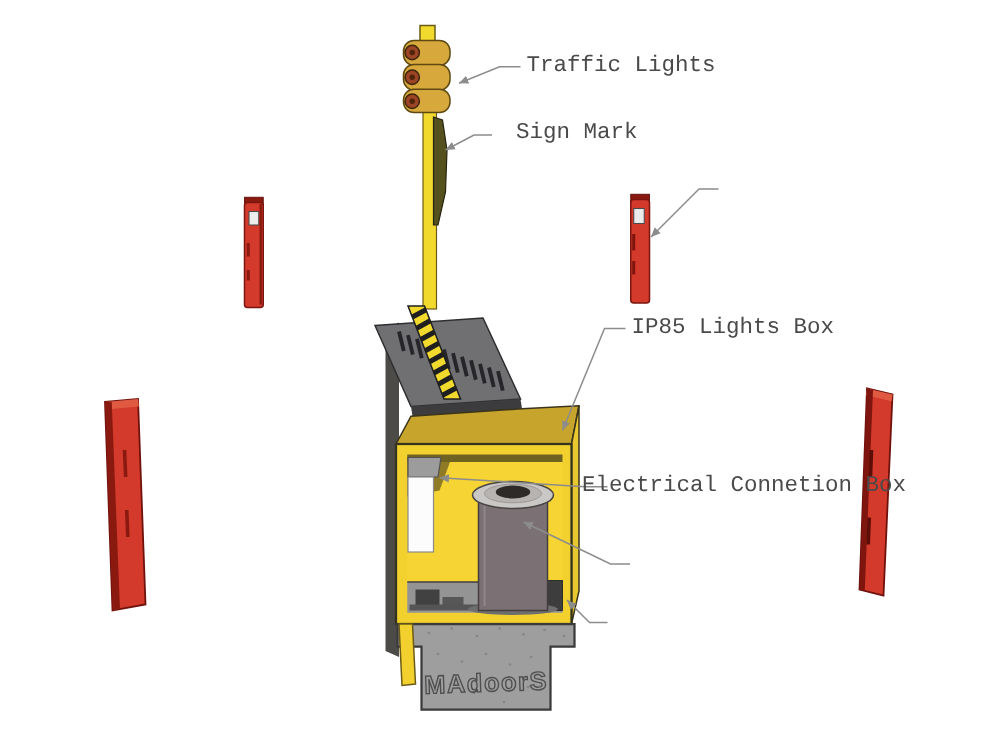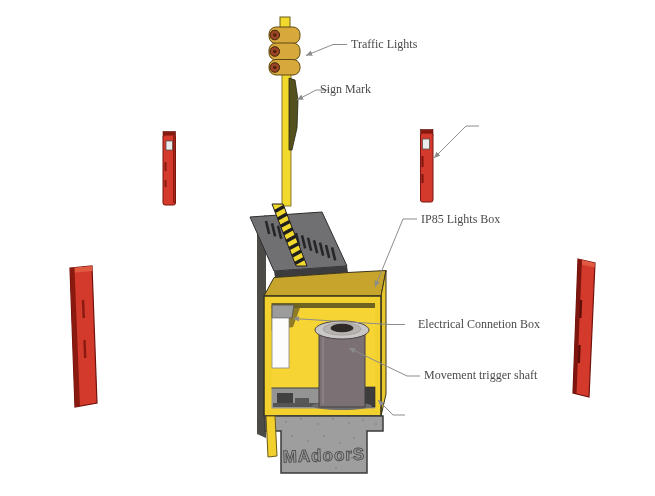--- a/index.html
+++ b/index.html
@@ -2,22 +2,22 @@
 <html><head>
 <meta charset="utf-8">
 <style>
   html,body { margin:0; padding:0; background:#fff; }
   .canvas {
     position:relative; width:655px; height:496px; background:#ffffff;
     overflow:hidden; font-family:"Liberation Sans", sans-serif;
   }
   .canvas svg { position:absolute; left:0; top:0; }
   .lbl {
-    position:absolute; font-size:12px; line-height:14px; color:#4a4a4a;
-    white-space:nowrap; font-family:Liberation Serif, serif;
+    position:absolute; font-size:15px; line-height:14px; color:#4a4a4a;
+    white-space:nowrap; font-family:Liberation Mono, monospace;
   }
 </style>
 </head>
 <body>
 
 <div class="canvas">
   <svg width="655" height="496" viewBox="0 0 655 496">
     <defs>
       <marker id="arw" viewBox="0 0 10 10" refX="9" refY="5" markerWidth="7" markerHeight="7" orient="auto-start-reverse">
         <path d="M0,1 L9,5 L0,9 z" fill="#8c8c8c"></path>
@@ -167,17 +167,16 @@
       <path d="M328,90 L316,90 L297,100" marker-end="url(#arw)"></path>
       <path d="M479,126 L466,126 L434,158" marker-end="url(#arw)"></path>
       <path d="M417,219 L403,219 L375,287" marker-end="url(#arw)"></path>
       <path d="M405,324.5 L390,324.5 L293,318.5" marker-end="url(#arw)"></path>
       <path d="M420,376 L407,376 L349,348" marker-end="url(#arw)"></path>
       <path d="M405,415 L393,415 L378,400" marker-end="url(#arw)"></path>
     </g>
   </svg>
 
   <div class="lbl" style="left:351px; top:37px;">Traffic Lights</div>
-  <div class="lbl" style="left:320px; top:82px;">Sign Mark</div>
+  <div class="lbl" style="left:344px; top:82px;">Sign Mark</div>
   <div class="lbl" style="left:421px; top:212px;">IP85 Lights Box</div>
-  <div class="lbl" style="left:388px; top:317px;margin-left:30px;">Electrical Connetion Box</div>
-  <div class="lbl" style="left:424px; top:368px;">Movement trigger shaft</div>
+  <div class="lbl" style="left:388px; top:317px;">Electrical Connetion Box</div>
 </div>
 
 </body></html>

